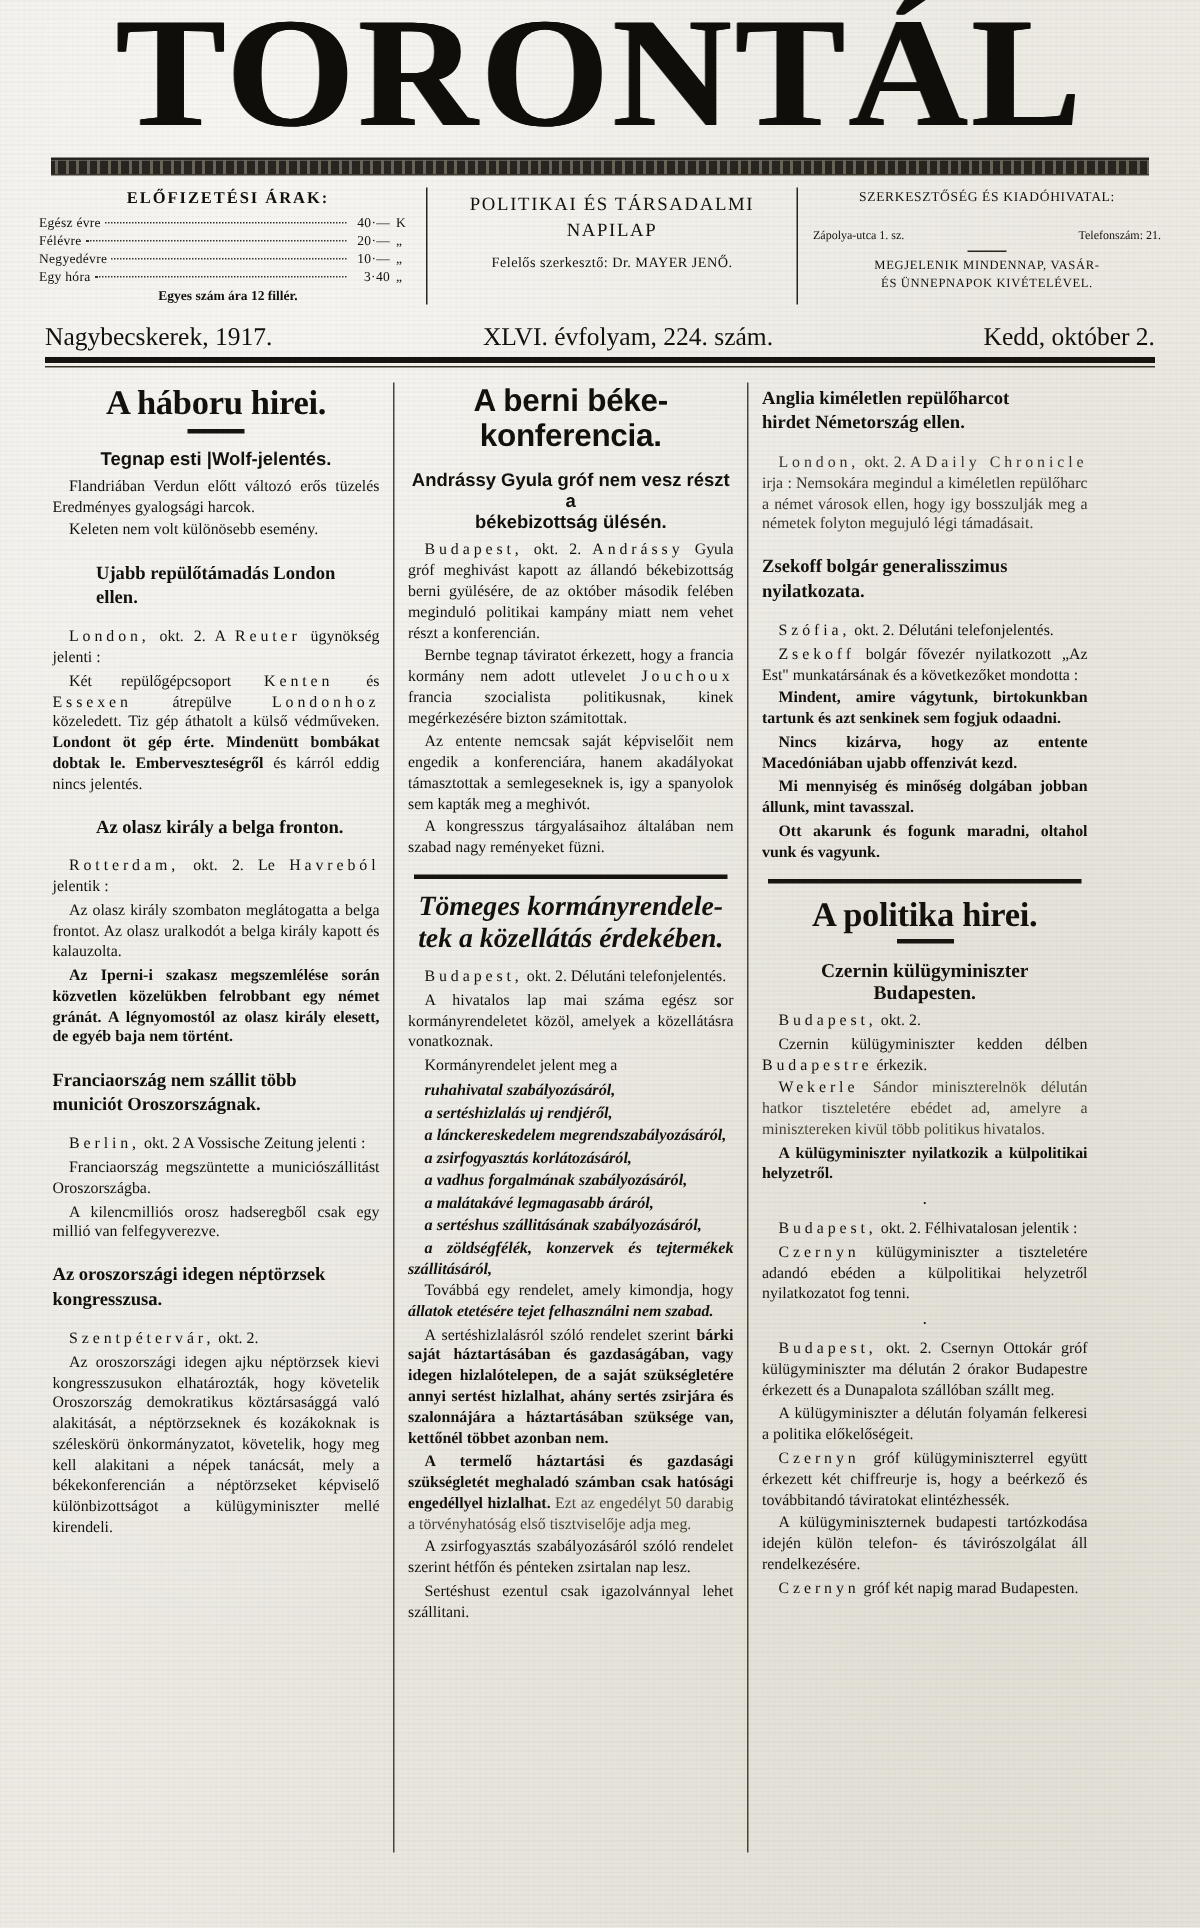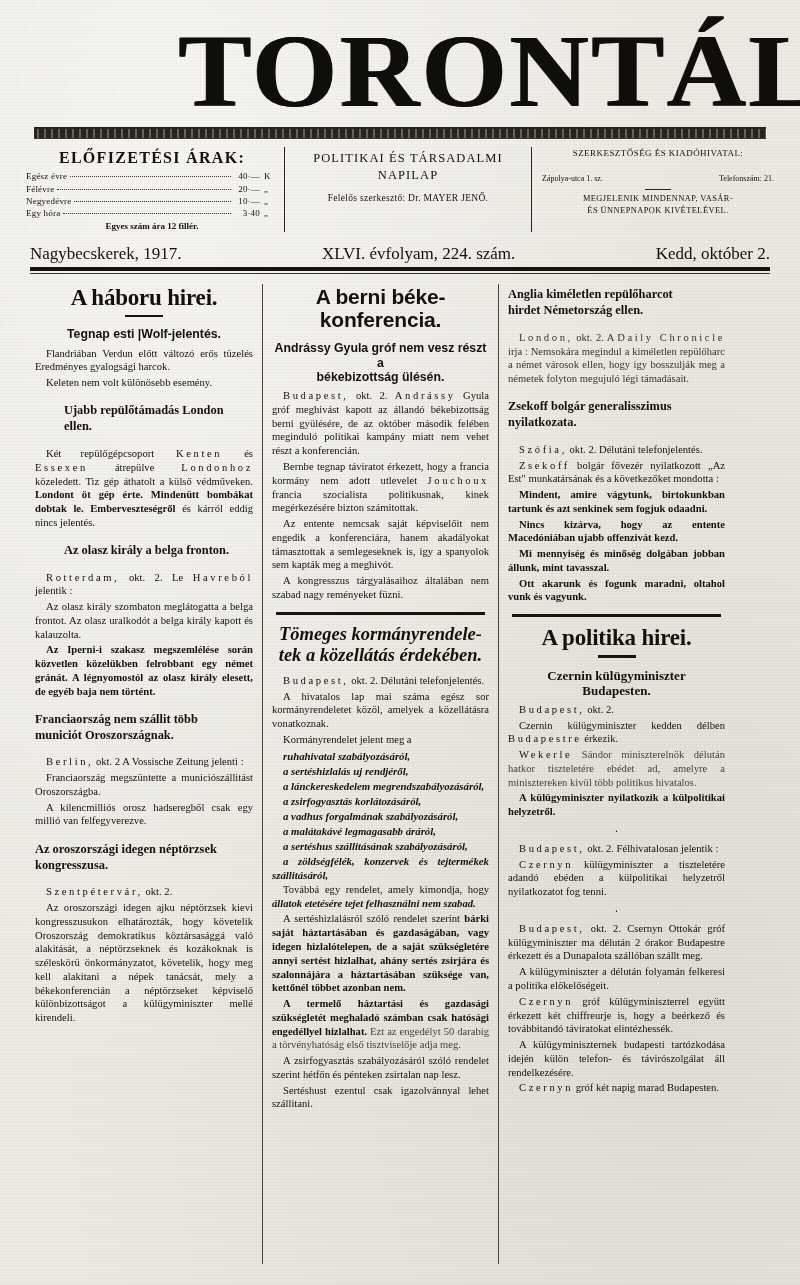--- a/index.html
+++ b/index.html
@@ -23,22 +23,21 @@
     position:absolute; inset:0; pointer-events:none;
     background-image:
       repeating-linear-gradient(0deg, rgba(120,112,95,0.045) 0px, rgba(120,112,95,0.045) 1px, rgba(255,255,255,0) 1px, rgba(255,255,255,0) 3px),
       repeating-linear-gradient(90deg, rgba(120,112,95,0.03) 0px, rgba(120,112,95,0.03) 1px, rgba(255,255,255,0) 1px, rgba(255,255,255,0) 4px);
     mix-blend-mode:multiply;
     opacity:.75;
   }
 
   
   .masthead{
-    text-align:right;
-    padding-top:22px;
+    text-align:center;
   }
   .masthead-title{
     font-family:"Liberation Serif", serif;
     font-weight:700;
     font-size:104px;
     line-height:.95;
     letter-spacing:2px;
     margin:0;
     color:#100e0b;
     text-shadow:0.5px 0 0 #100e0b, -0.5px 0 0 rgba(20,17,13,.65);
@@ -58,21 +57,21 @@
   .headinfo{
     display:flex;
     margin:8px 26px 0 26px;
     font-size:9.5px;
     line-height:1.35;
   }
   .hi-left{ width:252px; padding-right:6px; }
   .hi-mid{ flex:1; text-align:center; border-left:1.5px solid #2a241c; border-right:1.5px solid #2a241c; padding:3px 8px 0 8px; }
   .hi-right{ width:232px; padding-left:10px; text-align:center; }
 
-  .prices-title{ text-align:center; font-size:16px; letter-spacing:1.3px; font-weight:700; margin-bottom:2px; }
+  .prices-title{ text-align:center; font-size:11px; letter-spacing:1.3px; font-weight:700; margin-bottom:2px; }
   .price-row{ display:flex; align-items:baseline; font-size:9px; letter-spacing:.2px; }
   .price-name{ white-space:nowrap; }
   .price-dots{ flex:1; margin:0 3px; border-bottom:1px dotted #3a332a; transform:translateY(-2px); }
   .price-val{ white-space:nowrap; min-width:26px; text-align:right; }
   .price-cur{ width:14px; text-align:left; padding-left:4px; }
   .price-single{ text-align:center; font-size:9px; font-weight:700; margin-top:1px; }
 
   .hi-mid-title{ font-size:12.5px; letter-spacing:1.1px; }
   .hi-mid-sub{ font-size:9.5px; margin-top:8px; letter-spacing:.3px; }
 
@@ -233,20 +232,23 @@
 
     <div class="col">
       <h1 class="head serif">A háboru hirei.</h1>
       <div class="head-underline"></div>
       <h2 class="sub">Tegnap esti |Wolf-jelentés.</h2>
       <p>Flandriában Verdun előtt változó erős tüzelés Eredményes gyalogsági harcok.</p>
       <p>Keleten nem volt különösebb esemény.</p>
 
       <h3 class="artead-left left">Ujabb repülőtámadás London ellen.</h3>
       <p>
+        <span class="spaced">London,</span><span> okt. 2. A </span><span class="spaced">Reuter</span><span> ügynökség jelenti :</span>
+      </p>
+      <p>
         <span>Két repülőgépcsoport</span><span class="spaced"> Kenten </span><span>és </span><span class="spaced">Essexen</span><span> átrepülve </span><span class="spaced">Londonhoz</span><span> közeledett. Tiz gép áthatolt a külső védműveken. </span><span class="bold">Londont öt gép érte. Mindenütt bombákat dobtak le. Emberveszteségről</span><span> és kárról eddig nincs jelentés.</span>
       </p>
 
       <h3 class="artead-left left">Az olasz király a belga fronton.</h3>
       <p>
         <span class="spaced">Rotterdam,</span><span> okt. 2. Le </span><span class="spaced">Havreból</span><span> jelentik :</span>
       </p>
       <p>Az olasz király szombaton meglátogatta a belga frontot. Az olasz uralkodót a belga király kapott és kalauzolta.</p>
       <p class="bold">Az Iperni-i szakasz megszemlélése során közvetlen közelükben felrobbant egy német gránát. A légnyomostól az olasz király elesett, de egyéb baja nem történt.</p>
 

